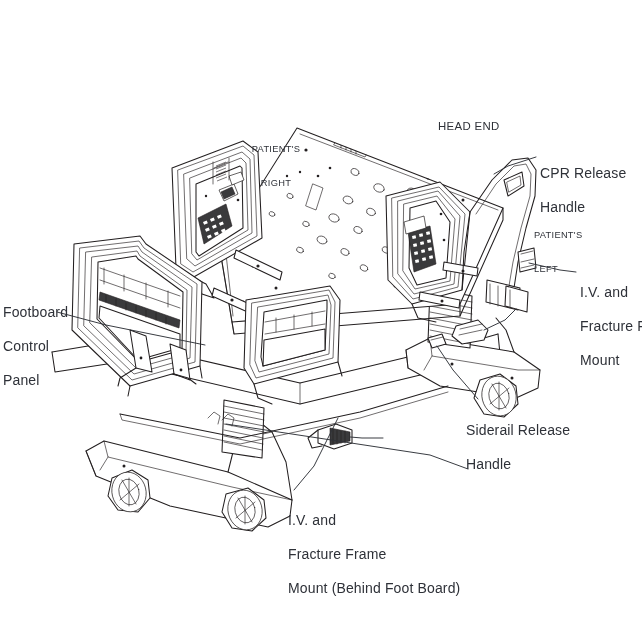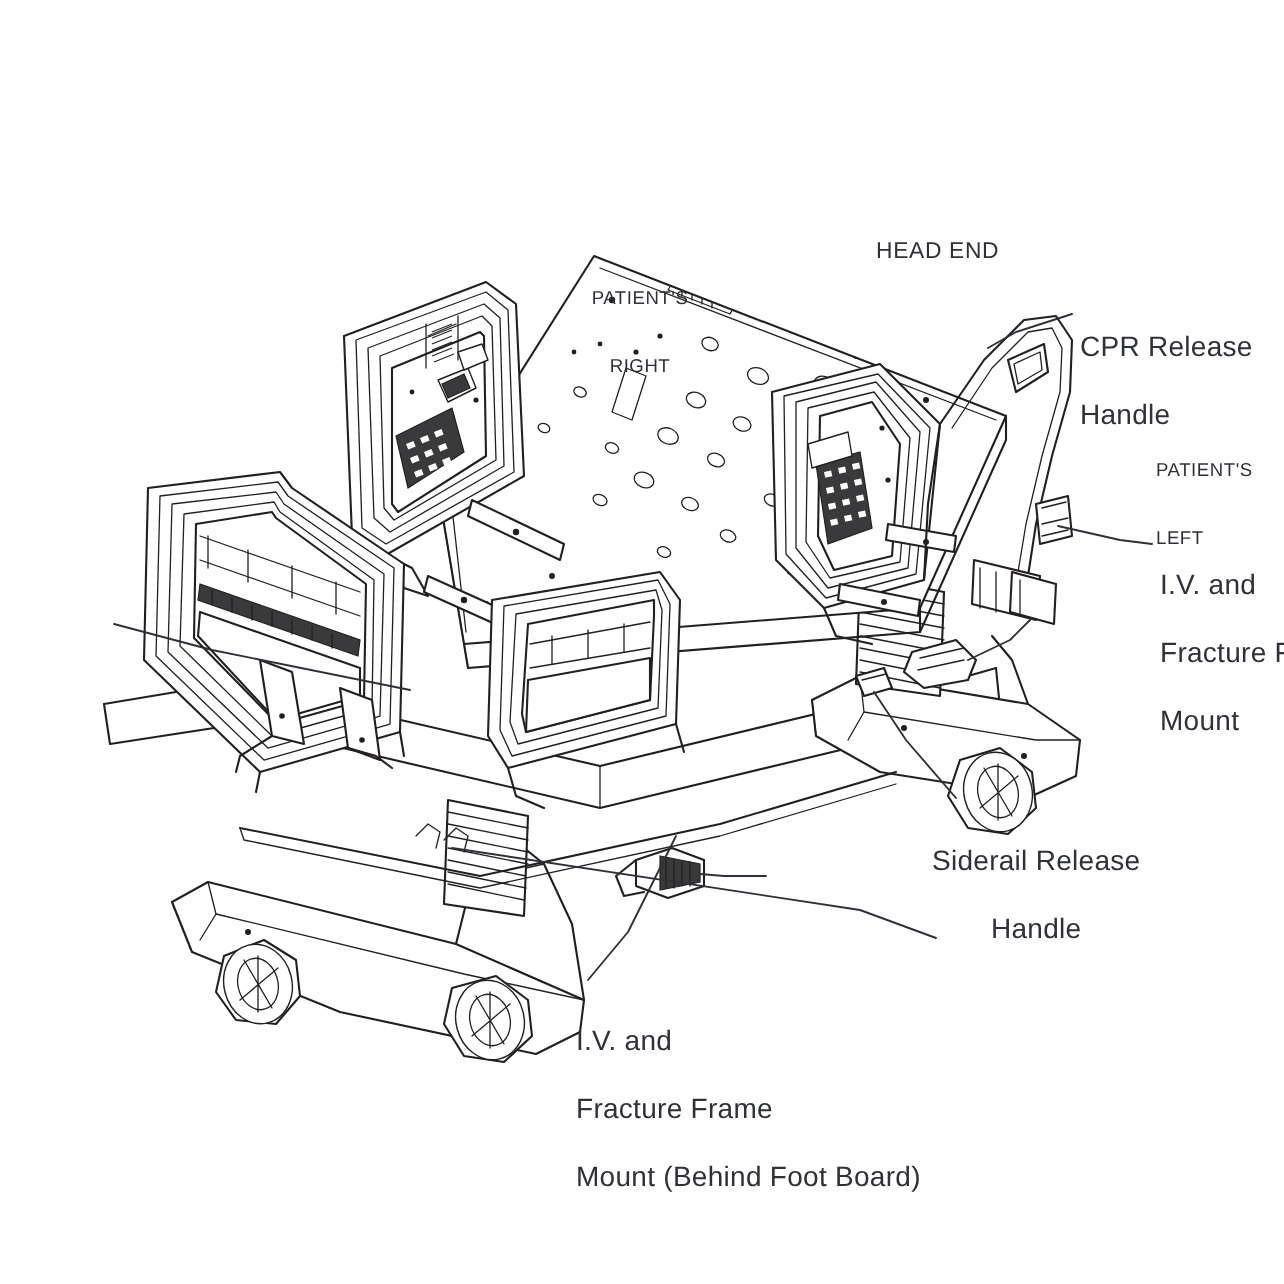--- a/index.html
+++ b/index.html
@@ -29,34 +29,33 @@
   }
   .callout {
     position: absolute;
     color: #2e3138;
     font-family: "Liberation Sans", sans-serif;
     font-size: 14px;
     line-height: 11.4px;
     white-space: pre;
     letter-spacing: 0.01em;
   }
-  .callout.center { text-align: center; }
+  .callout.center { }
   .orient {
     position: absolute;
     color: #2e3138;
     font-family: "Liberation Sans", sans-serif;
     font-size: 11.4px;
     letter-spacing: 0.03em;
     white-space: pre;
   }
   .orient.small {
     font-size: 9.3px;
     line-height: 11.4px;
     text-align: center;
-    margin-left: 44px;
   }
 </style>
 </head>
 <body>
 
 <div id="diagram-root">
 
   <svg id="diagram-svg" viewBox="0 0 642 642" xmlns="http://www.w3.org/2000/svg">
     <defs>
       <style>
@@ -398,20 +397,25 @@
   <div class="orient small" style="left:245px; top:121px; width:62px;">
     <div>PATIENT'S</div>
     <div>RIGHT</div>
   </div>
 
   <div class="orient small" style="left:534px; top:207px; width:62px; text-align:left;">
     <div>PATIENT'S</div>
     <div>LEFT</div>
   </div>
 
+  <div class="callout" style="left:3px; top:284px;">
+    <div>Footboard</div>
+    <div>Control</div>
+    <div>Panel</div>
+  </div>
 
   <div class="callout" style="left:540px; top:145px;">
     <div>CPR Release</div>
     <div>Handle</div>
   </div>
 
   <div class="callout" style="left:580px; top:264px;">
     <div>I.V. and</div>
     <div>Fracture Frame</div>
     <div>Mount</div>

